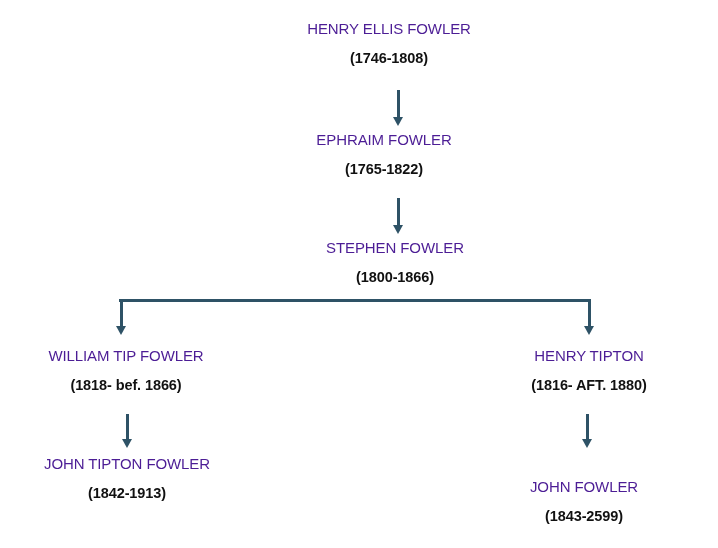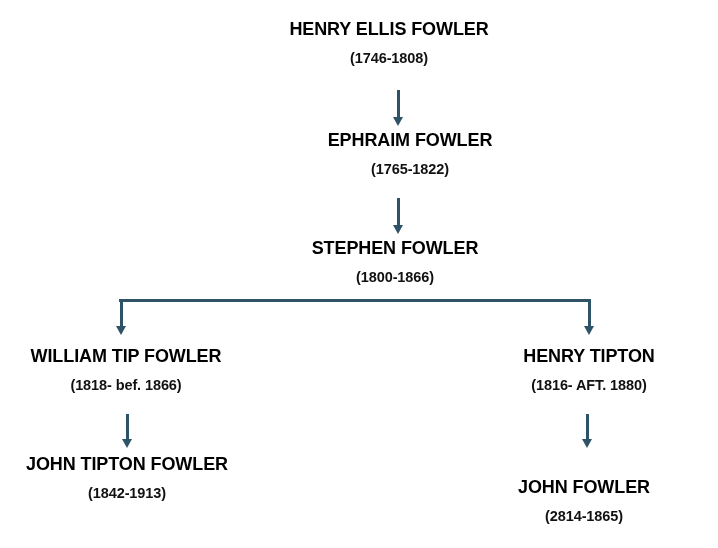--- a/index.html
+++ b/index.html
@@ -16,25 +16,25 @@
     height: 548px;
     background: #ffffff;
     overflow: hidden;
   }
   .node {
     position: absolute;
     text-align: center;
     white-space: nowrap;
   }
   .node-name {
-    font-size: 18px;
+    font-size: 15px;
     letter-spacing: -0.1px;
-    color: #000000;
+    color: #4c1d95;
     line-height: 20px;
-    font-weight: 700;
+    font-weight: 400;
   }
   .node-dates {
     font-size: 14.5px;
     letter-spacing: -0.1px;
     color: #111111;
     line-height: 20px;
     margin-top: 9px;
     font-weight: 700;
   }
   
@@ -74,21 +74,21 @@
   <div class="node" style="left:259px; top:19px; width:260px;">
     <div class="node-name">HENRY ELLIS FOWLER</div>
     <div class="node-dates">(1746-1808)</div>
   </div>
 
   <div class="arrow-v" style="left:390px; top:90px; width:16px; height:36px;">
     <div class="stem" style="height:28px;"></div>
     <div class="head"></div>
   </div>
 
-  <div class="node" style="left:280px; top:130px; width:260px;">
+  <div class="node" style="left:254px; top:130px; width:260px;">
     <div class="node-name">EPHRAIM FOWLER</div>
     <div class="node-dates">(1765-1822)</div>
   </div>
 
   <div class="arrow-v" style="left:390px; top:198px; width:16px; height:36px;">
     <div class="stem" style="height:28px;"></div>
     <div class="head"></div>
   </div>
 
   <div class="node" style="left:265px; top:238px; width:260px;">
@@ -128,16 +128,16 @@
     <div class="head"></div>
   </div>
 
   <div class="node" style="left:12px; top:454px; width:230px;">
     <div class="node-name">JOHN TIPTON FOWLER</div>
     <div class="node-dates">(1842-1913)</div>
   </div>
 
   <div class="node" style="left:469px; top:454px; width:230px;margin-top:23px;">
     <div class="node-name">JOHN FOWLER</div>
-    <div class="node-dates">(2814-1865)</div>
+    <div class="node-dates">(1843-2599)</div>
   </div>
 
 </div>
 
 </body></html>

